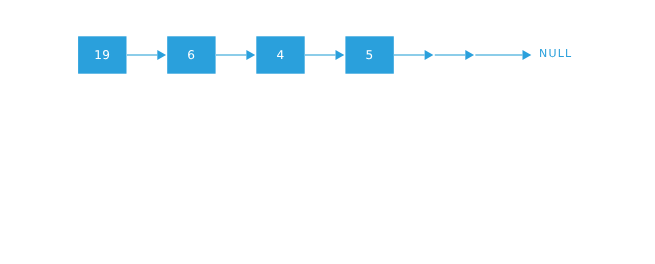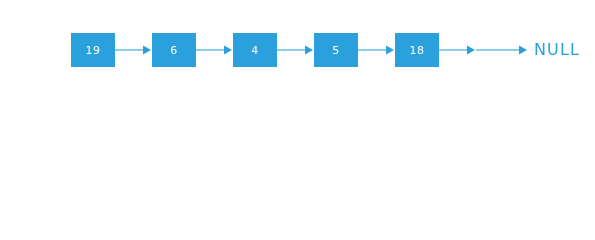--- a/index.html
+++ b/index.html
@@ -56,21 +56,21 @@
     justify-content: flex-start;
   }
   .arrow svg {
     display: block;
   }
   .arrow-tail {
     width: 52px;
   }
   .null-label {
     color: #2aa0dc;
-    font-size: 16px;
+    font-size: 10px;
     font-family: "DejaVu Sans", sans-serif;
     letter-spacing: 1.1px;
     line-height: 1;
     margin-left: 6px;
     flex: 0 0 auto;
     user-select: none;
   }
 </style>
 </head>
 <body>
@@ -112,23 +112,20 @@
     <div class="node-box">
       <span class="node-value">5</span>
     </div>
     <div class="arrow">
       <svg width="37" height="12" viewBox="0 0 37 12" aria-hidden="true">
         <line x1="0" y1="6" x2="28" y2="6" stroke="#8ccde9" stroke-width="2"></line>
         <polygon points="28,1.5 36,6 28,10.5" fill="#2aa0dc"></polygon>
       </svg>
     </div>
 
-    <div class="node-box">
-      <span class="node-value">18</span>
-    </div>
     <div class="arrow">
       <svg width="37" height="12" viewBox="0 0 37 12" aria-hidden="true">
         <line x1="0" y1="6" x2="28" y2="6" stroke="#8ccde9" stroke-width="2"></line>
         <polygon points="28,1.5 36,6 28,10.5" fill="#2aa0dc"></polygon>
       </svg>
     </div>
 
 
     <div class="arrow arrow-tail">
       <svg width="52" height="12" viewBox="0 0 52 12" aria-hidden="true">

